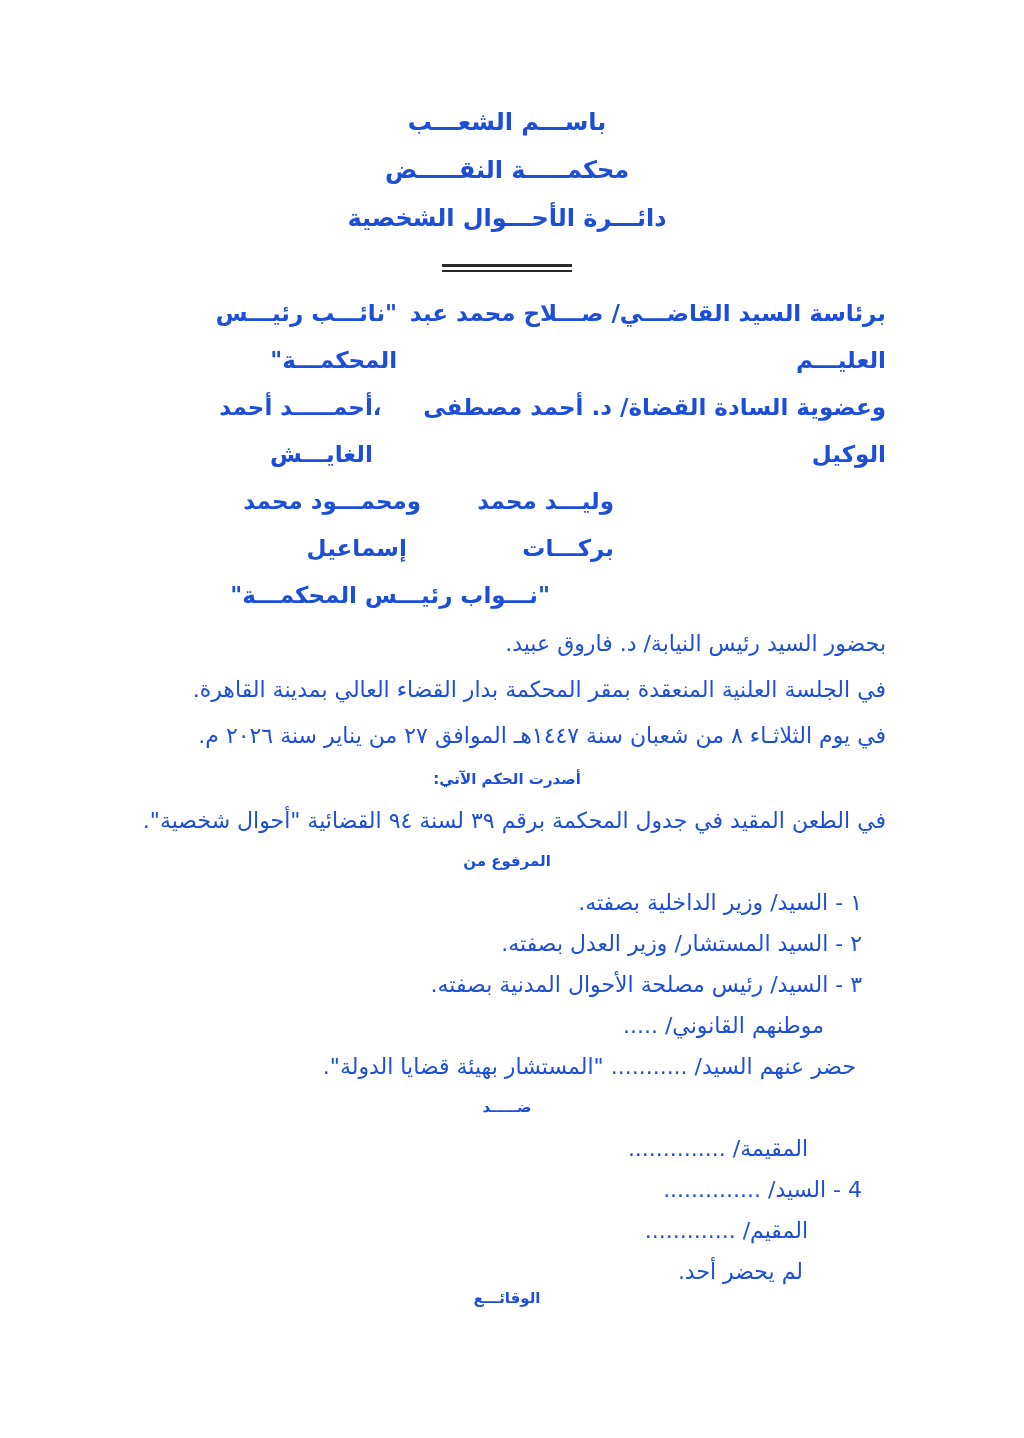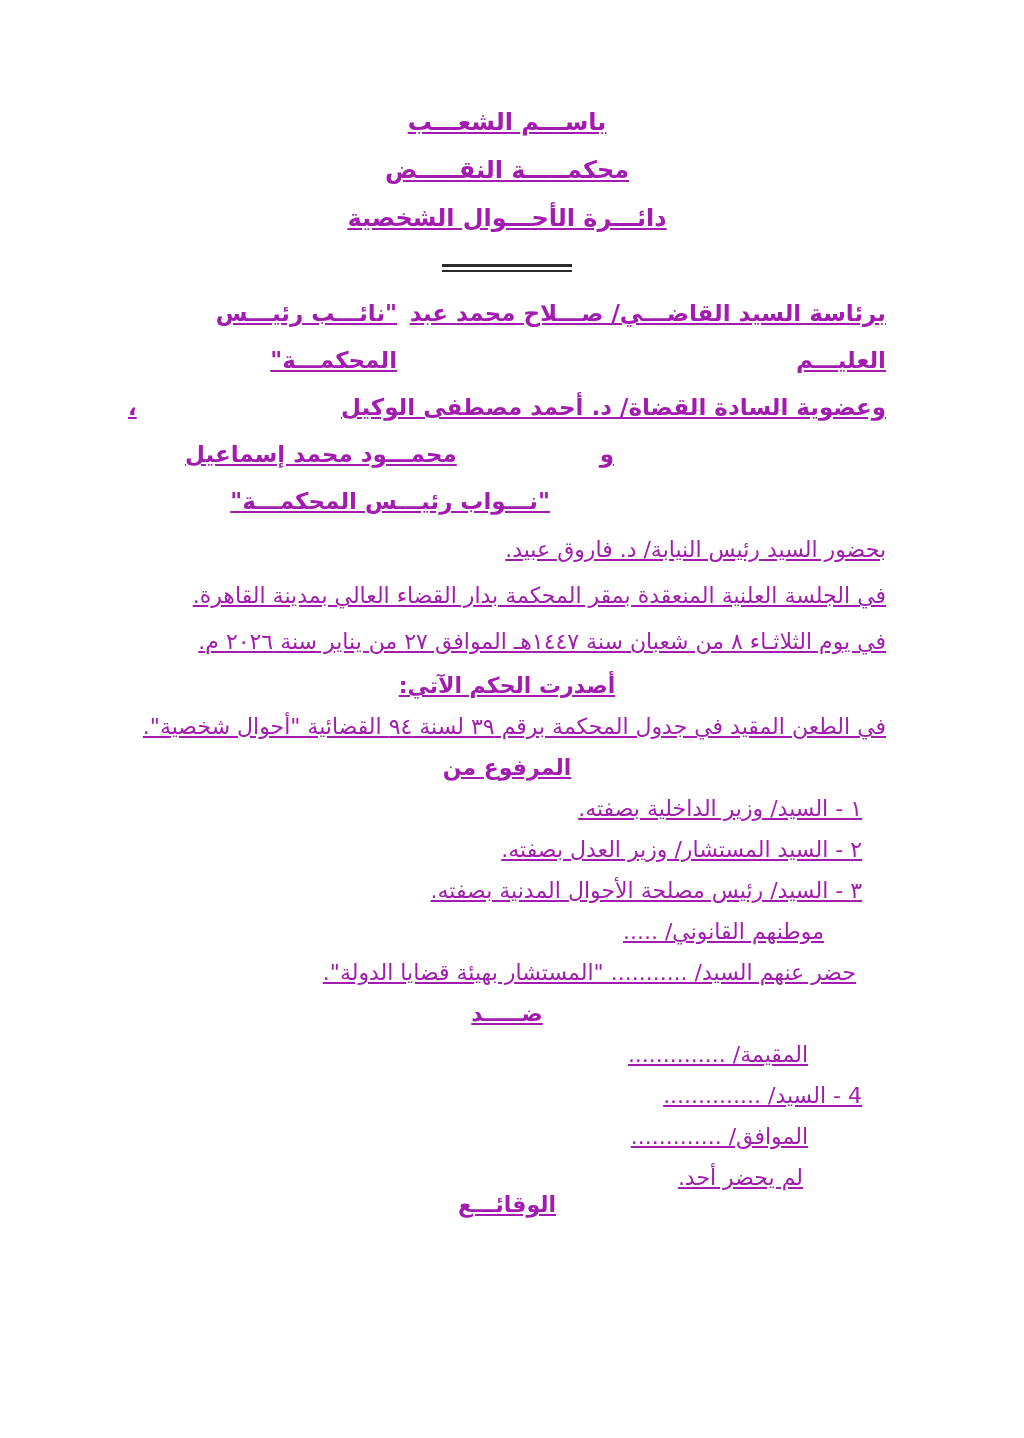--- a/index.html
+++ b/index.html
@@ -4,22 +4,21 @@
 <style>
   html, body { margin: 0; padding: 0; background: #ffffff; }
   .page {
     position: relative;
     width: 1024px;
     height: 1438px;
     background: #ffffff;
     overflow: hidden;
     direction: rtl;
     font-family: "DejaVu Sans", sans-serif;
-    color: #a21caf;
-    text-decoration: underline;
+    color: #1d4ed8;
   }
   .content { padding: 98px 138px 0 128px; }
 
   .hdr {
     text-align: center;
     font-weight: bold;
     font-size: 24px;
     line-height: 48px;
     letter-spacing: 0.5px;
   }
@@ -47,21 +46,21 @@
   }
 
   .para { font-size: 22px; }
   .block-b .line { line-height: 46px; }
   .block-b { margin-top: 2px; }
   .block-c .line, .block-d .line, .block-e .line { line-height: 41px; }
 
   .bold-center {
     text-align: center;
     font-weight: bold;
-    font-size: 22px;
+    font-size: 15px;
   }
 
   .indent-list   { margin-right: 24px; }
   .indent-dom    { margin-right: 62px; }
   .indent-rep    { margin-right: 30px; }
   .indent-resid  { margin-right: 78px; }
   .indent-noshow { margin-right: 83px; }
 
   .facts { margin-top: -14px; line-height: 41px; }
 </style>
@@ -78,22 +77,24 @@
     <div class="rule"></div>
 
     <div class="panel">
       <div class="panel-row">
         <span>برئاسة السيد القاضـــي/ صـــلاح محمد عبد العليـــم</span>
         <span>"نائـــب رئيـــس المحكمـــة"</span>
       </div>
       <div class="panel-row">
         <span>وعضوية السادة القضاة/ د. أحمد مصطفى الوكيل</span>
         <span>،</span>
+        <span>أحمـــــد أحمد الغايـــش</span>
       </div>
       <div class="panel-row row3">
+        <span>وليـــد محمد بركـــات</span>
         <span>و</span>
         <span>محمـــود محمد إسماعيل</span>
       </div>
       <div class="deputies">"نـــواب رئيـــس المحكمـــة"</div>
     </div>
 
     <div class="para block-b">
       <div class="line">بحضور السيد رئيس النيابة/ د. فاروق عبيد.</div>
       <div class="line">في الجلسة العلنية المنعقدة بمقر المحكمة بدار القضاء العالي بمدينة القاهرة.</div>
       <div class="line">في يوم الثلاثـاء ٨ من شعبان سنة ١٤٤٧هـ الموافق ٢٧ من يناير سنة ٢٠٢٦ م.</div>
@@ -110,20 +111,20 @@
       <div class="line indent-list">٢ - السيد المستشار/ وزير العدل بصفته.</div>
       <div class="line indent-list">٣ - السيد/ رئيس مصلحة الأحوال المدنية بصفته.</div>
       <div class="line indent-dom">موطنهم القانوني/ .....</div>
       <div class="line indent-rep">حضر عنهم السيد/ ........... "المستشار بهيئة قضايا الدولة".</div>
       <div class="line bold-center">ضـــــد</div>
     </div>
 
     <div class="para block-e">
       <div class="line indent-resid">المقيمة/ ..............</div>
       <div class="line indent-list">4 - السيد/ ..............</div>
-      <div class="line indent-resid">الموافق/ .............</div>
+      <div class="line indent-resid">المقيم/ .............</div>
       <div class="line indent-noshow">لم يحضر أحد.</div>
     </div>
 
     <div class="para facts bold-center">الوقائـــع</div>
 
   </div>
 </div>
 
 </body></html>

